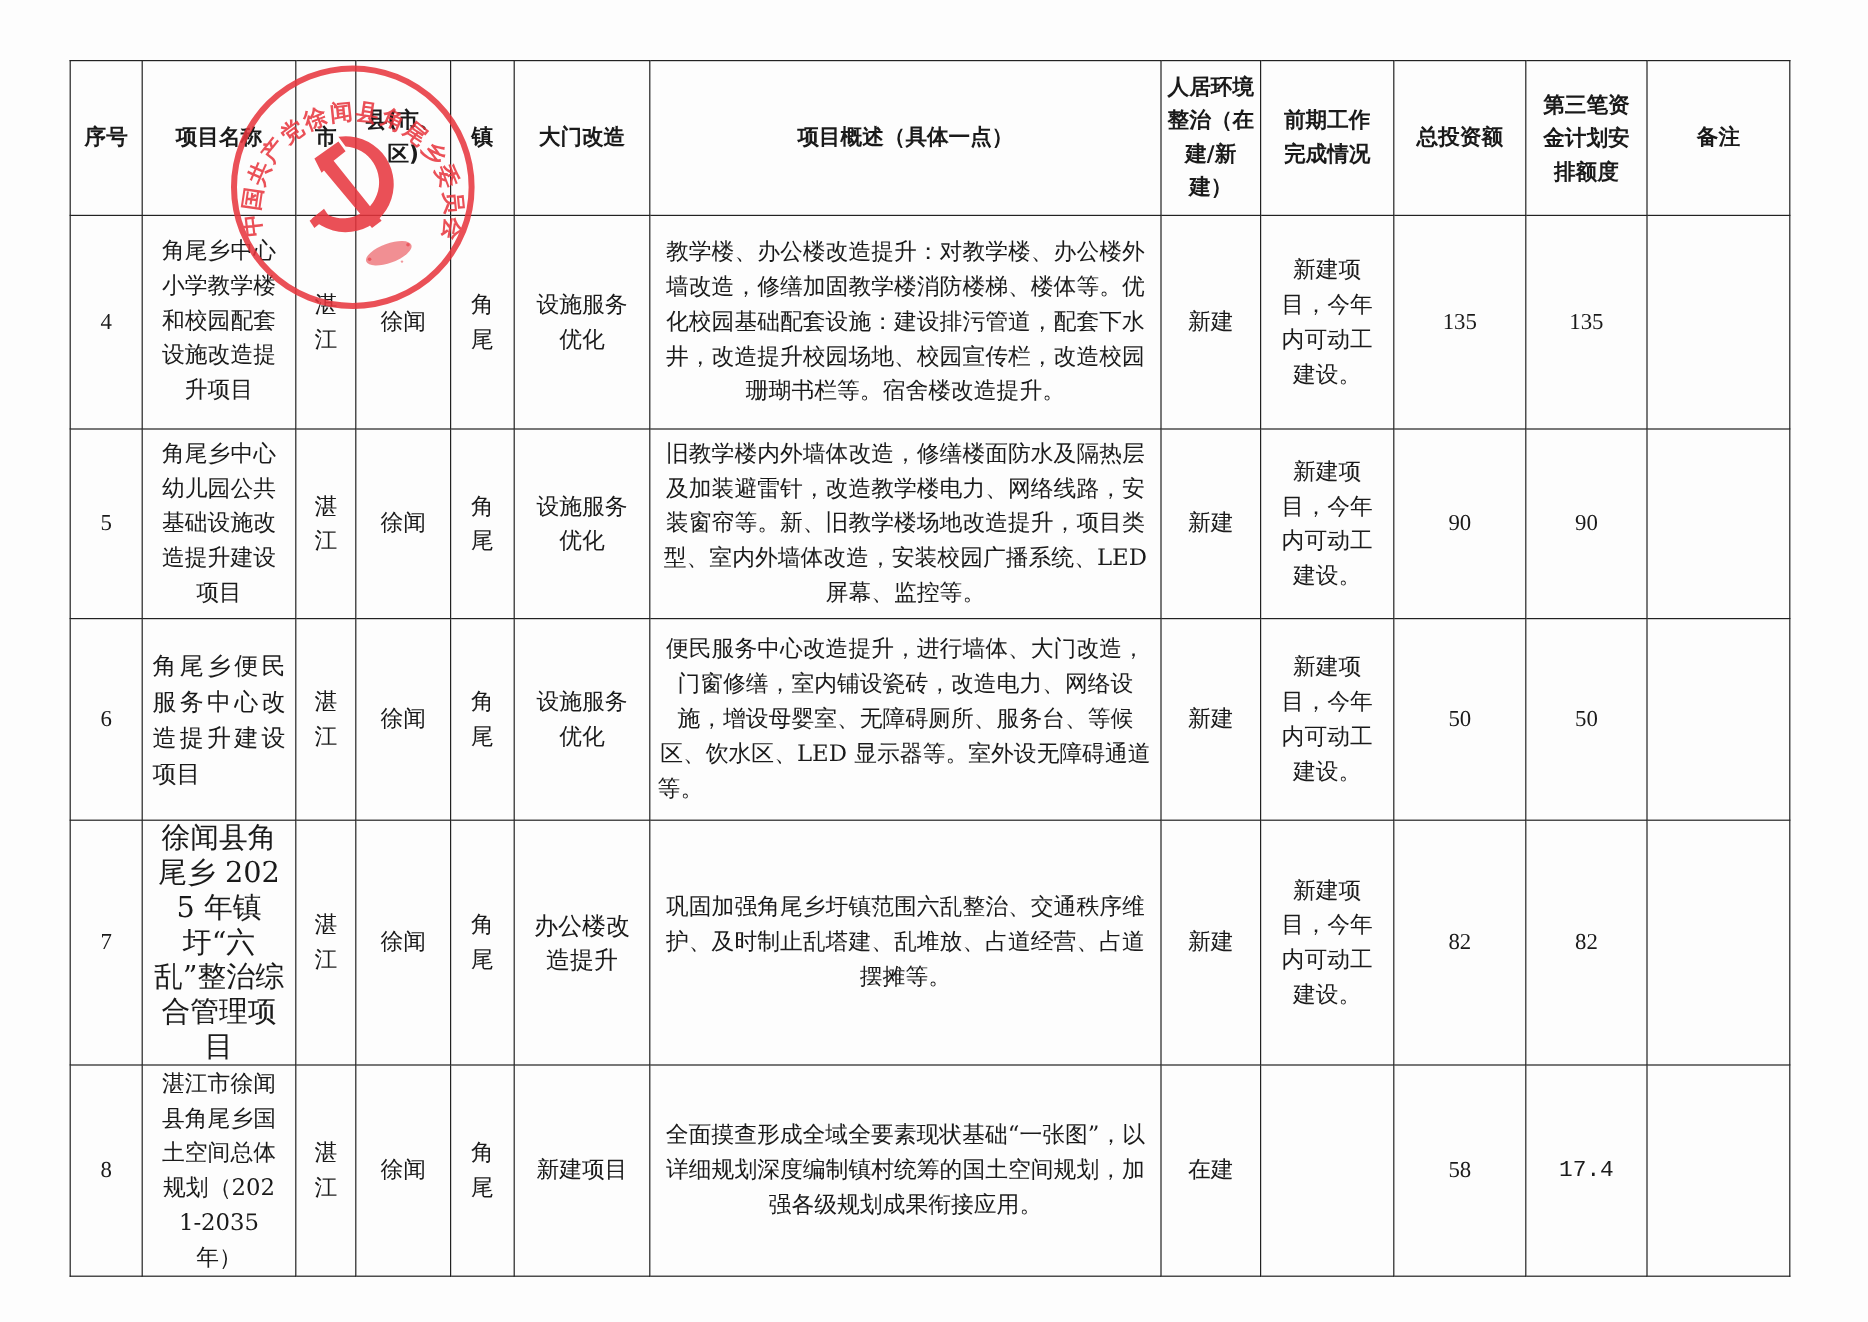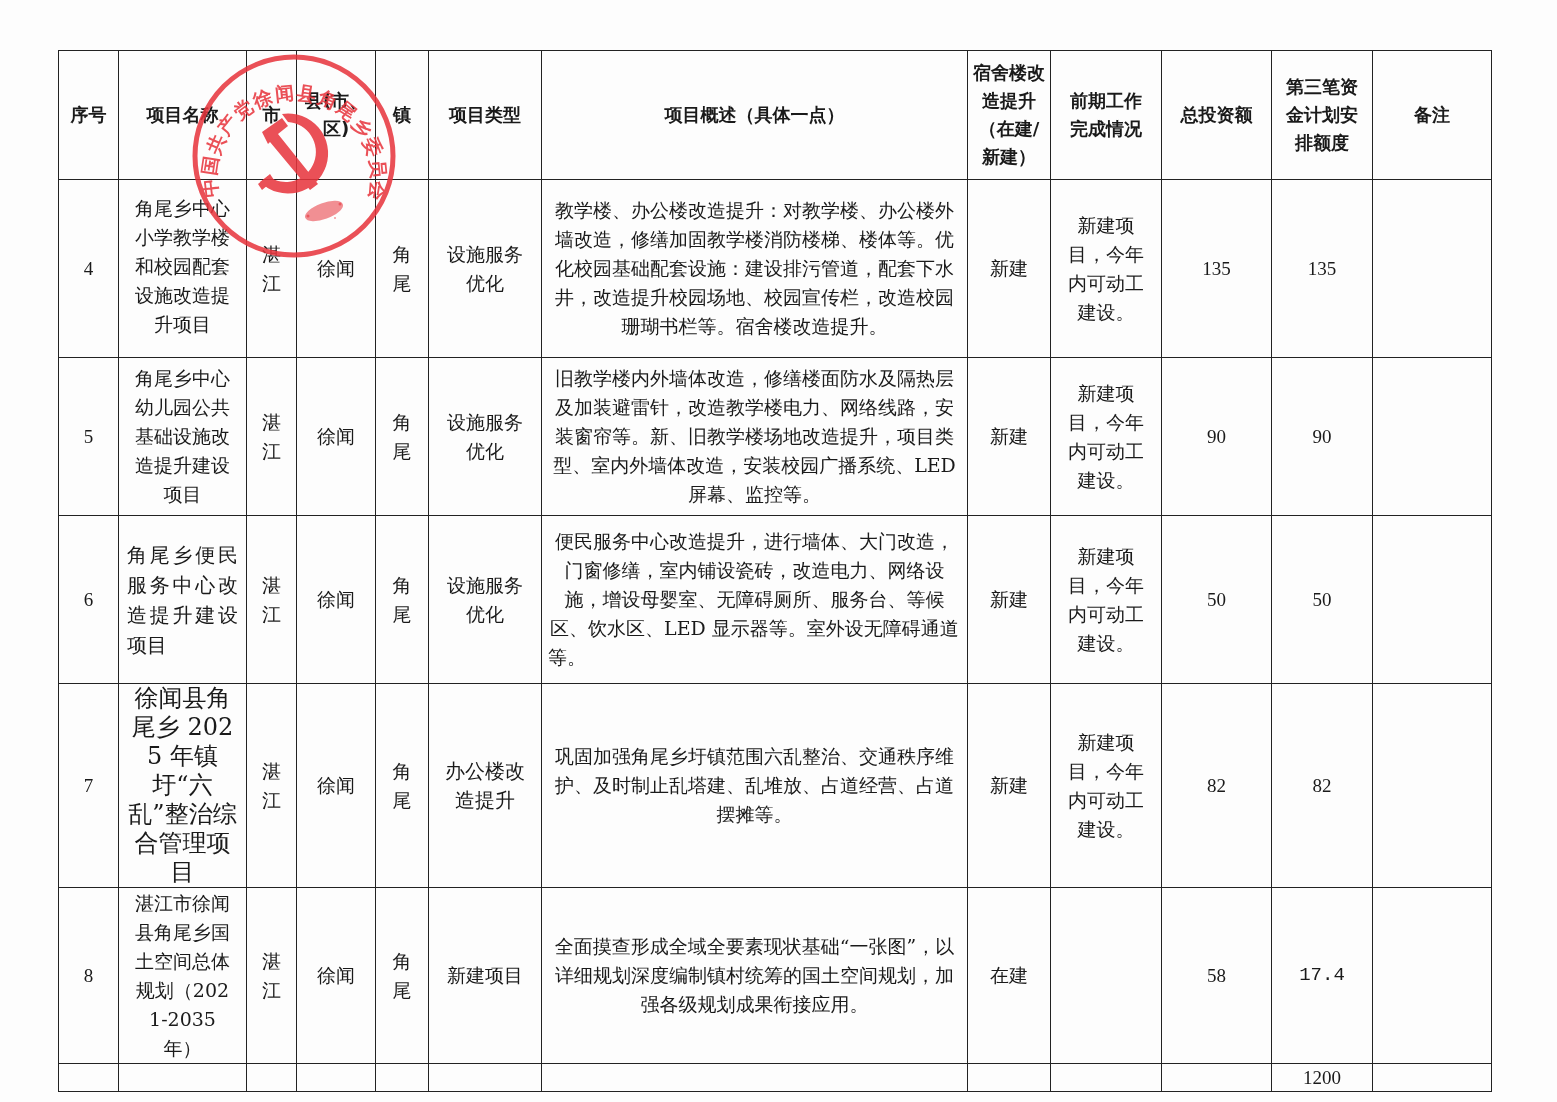--- a/index.html
+++ b/index.html
@@ -123,23 +123,23 @@
       <col style="width:101px">
       <col style="width:119px">
     </colgroup>
     <thead>
       <tr class="header-row">
         <th class="th-narrow" style="padding:0 16px;">序号</th>
         <th>项目名称</th>
         <th class="th-narrow">市</th>
         <th class="th-narrow" style="padding:0 8px;">县(市、区)</th>
         <th class="th-narrow">镇</th>
-        <th>项目类型</th>
+        <th>大门改造</th>
         <th>项目概述（具体一点）</th>
-        <th class="th-narrow" style="padding:0 6px;">宿舍楼改造提升（在建/新建）</th>
+        <th class="th-narrow" style="padding:0 6px;">人居环境整治（在建/新建）</th>
         <th style="padding:0 12px;">前期工作完成情况</th>
         <th>总投资额</th>
         <th style="padding:0 10px;font-family:Liberation Serif, serif;">第三笔资金计划安排额度</th>
         <th>备注</th>
       </tr>
     </thead>
     <tbody>
       <tr class="r4">
         <td class="num">4</td>
         <td class="name" style="padding:0 14px;font-family:Liberation Mono, monospace;">角尾乡中心小学教学楼和校园配套设施改造提升项目</td>
@@ -201,34 +201,20 @@
         <td class="name" style="padding:0 12px;">湛江市徐闻县角尾乡国土空间总体规划（2021-2035年）</td>
         <td style="padding:0 14px;">湛江</td>
         <td>徐闻</td>
         <td style="padding:0 15px;">角尾</td>
         <td>新建项目</td>
         <td class="desc">全面摸查形成全域全要素现状基础“一张图”，以详细规划深度编制镇村统筹的国土空间规划，加强各级规划成果衔接应用。</td>
         <td>在建</td>
         <td></td>
         <td class="num">58</td>
         <td class="num-mono">17.4</td>
-        <td></td>
-      </tr>
-      <tr class="total">
-        <td></td>
-        <td></td>
-        <td></td>
-        <td></td>
-        <td></td>
-        <td></td>
-        <td></td>
-        <td></td>
-        <td></td>
-        <td></td>
-        <td class="num">1200</td>
         <td></td>
       </tr>
     </tbody>
   </table>
 
   <div class="seal">
     <svg viewBox="0 0 208 208">
       <defs>
         <path id="sealArc" d="M 30 150 A 78 78 0 1 1 178 150"></path>
       </defs>

